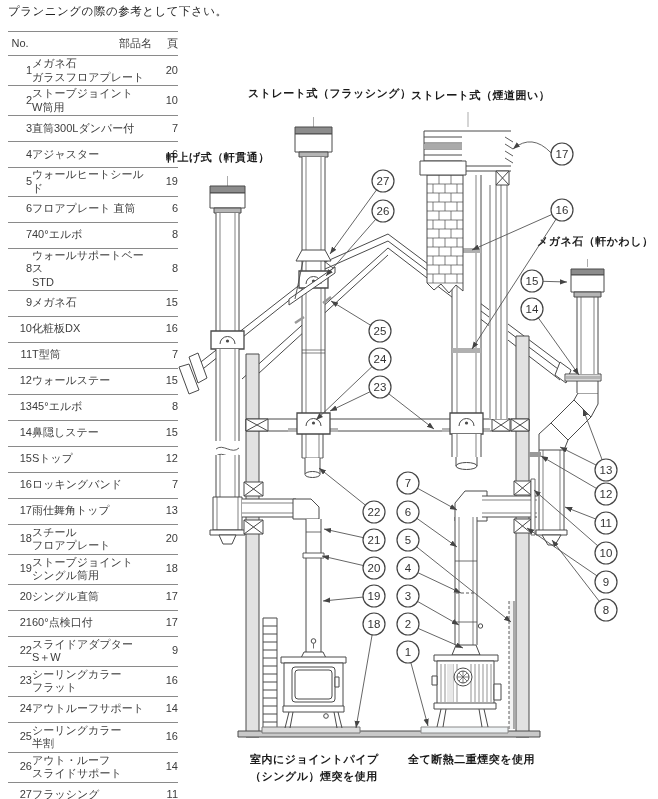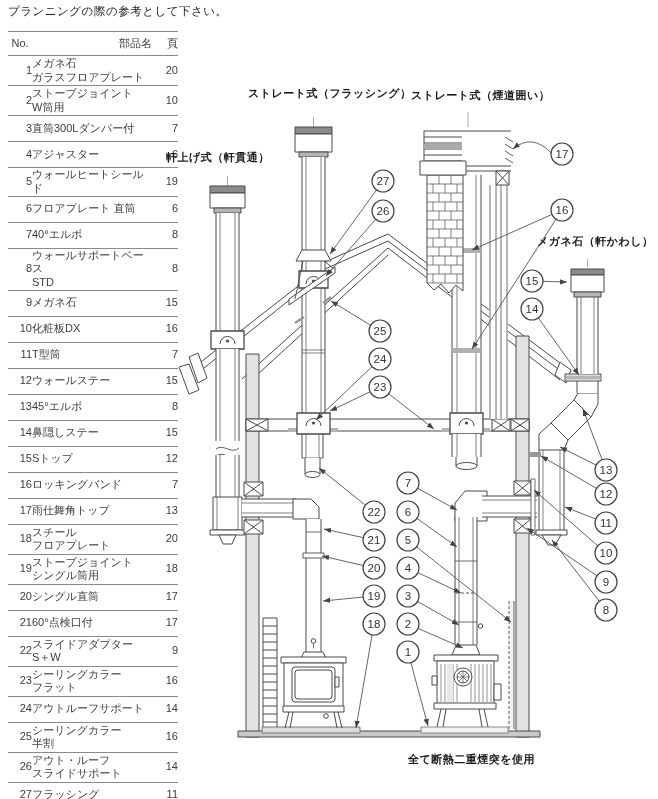--- a/index.html
+++ b/index.html
@@ -572,15 +572,17 @@
         <circle cx="383" cy="181" r="11" fill="#fff" stroke="#444" stroke-width="1.2"></circle>
         <text x="383" y="185" text-anchor="middle">27</text>
       </g>
     </svg>
 
   <div class="dlabel" style="left:248px;top:86px;">ストレート式（フラッシング）</div>
   <div class="dlabel" style="left:411px;top:88px;">ストレート式（煙道囲い）</div>
   <div class="dlabel" style="left:166px;top:150px;">軒上げ式（軒貫通）</div>
   <div class="dlabel" style="left:537px;top:234px;">メガネ石（軒かわし）</div>
 
+  <div class="dcaption" style="left:250px;top:751px;">室内にジョイントパイプ
+（シングル）煙突を使用</div>
   <div class="dcaption" style="left:408px;top:751px;">全て断熱二重煙突を使用</div>
 
 </div>
 
 </body></html>

